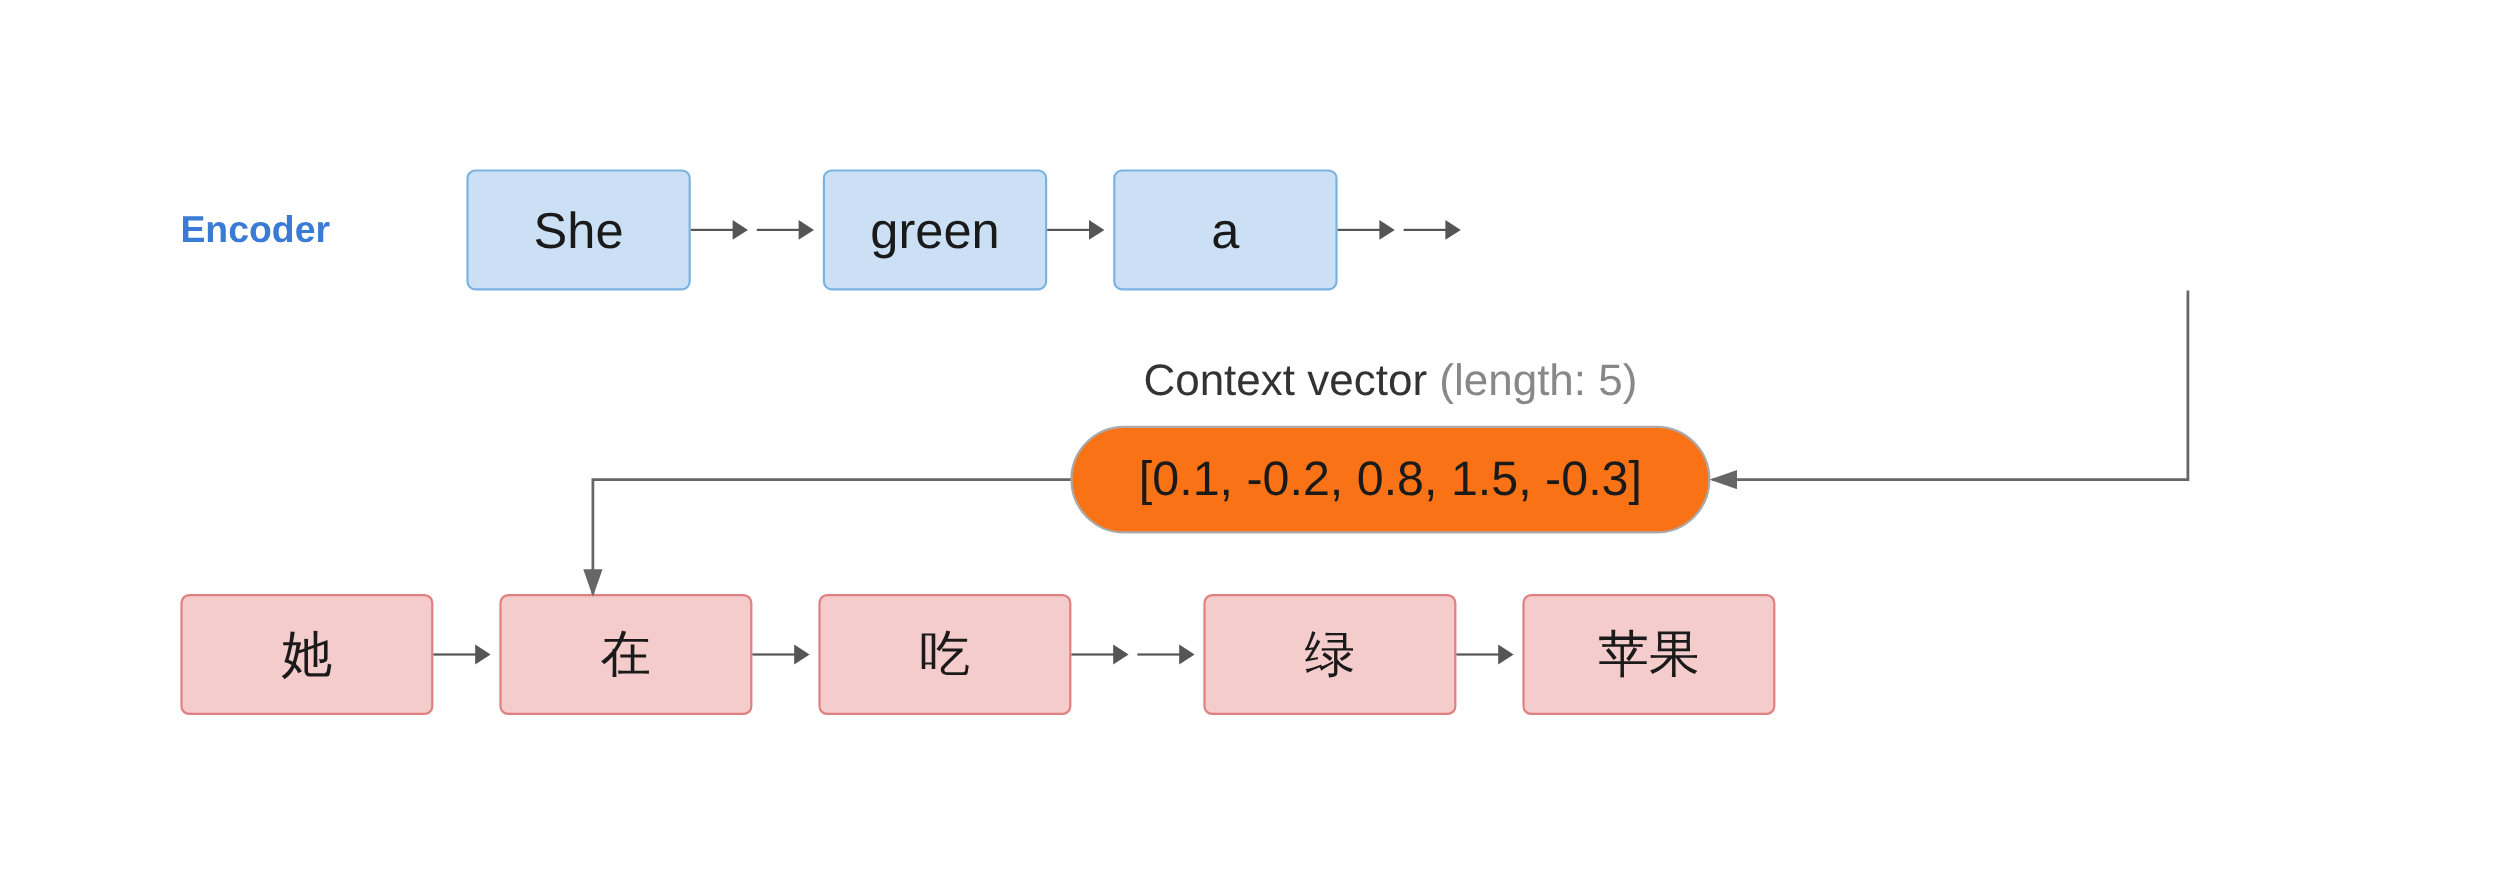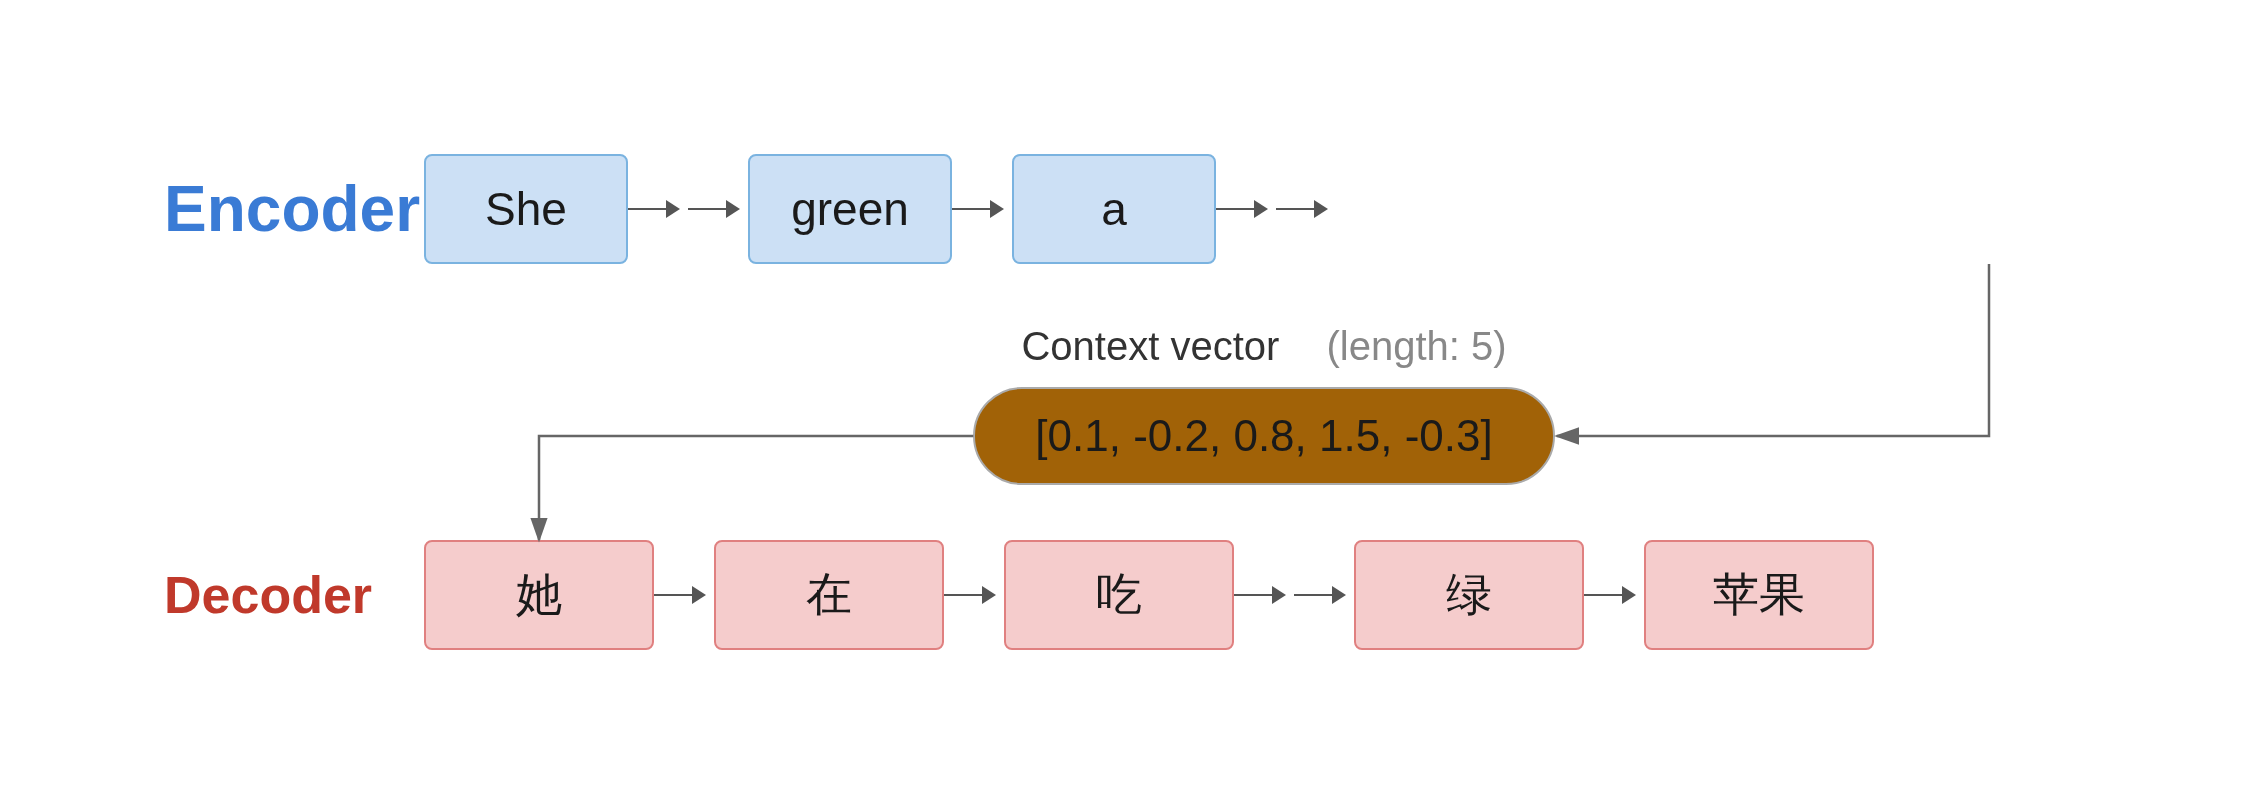--- a/index.html
+++ b/index.html
@@ -18,21 +18,21 @@
     
     .encoder-row {
       display: flex;
       align-items: center;
       gap: 0;
       width: 100%;
       margin-bottom: 60px;
     }
 
     .encoder-label {
-      font-size: 64px;
+      font-size: 34px;
       font-weight: 700;
       color: #3a7bd5;
       width: 260px;
       flex-shrink: 0;
     }
 
     .encoder-boxes {
       display: flex;
       align-items: center;
       gap: 0;
@@ -82,33 +82,32 @@
 
     .context-label {
       font-size: 40px;
       color: #333;
       margin-bottom: 18px;
       text-align: center;
     }
 
     .context-label span.gray {
       color: #888;
-      margin-left: 18px;
     }
 
     .context-vector-wrapper {
       display: flex;
       align-items: center;
       position: relative;
       width: 100%;
       justify-content: center;
     }
 
     .context-vector-pill {
-      background: #a16207;
+      background: #f97316;
       border: 2px solid #aaa;
       border-radius: 50px;
       padding: 22px 60px;
       font-size: 44px;
       color: #1a1a1a;
       white-space: nowrap;
       position: relative;
     }
 
     
@@ -209,21 +208,20 @@
           </div>
 
           <div style="position:absolute; right:0; top:50%; transform:translateY(-50%); display:flex; align-items:center;">
             
           </div>
         </div>
       </div>
     </div>
 
     <div class="decoder-row">
-      <div class="decoder-label">Decoder</div>
       <div class="decoder-boxes">
 
         <div class="dec-box" id="ta-box">
           <span>她</span>
         </div>
         <div class="arrow-right"></div>
 
         <div class="dec-box">
           <span>在</span>
         </div>

